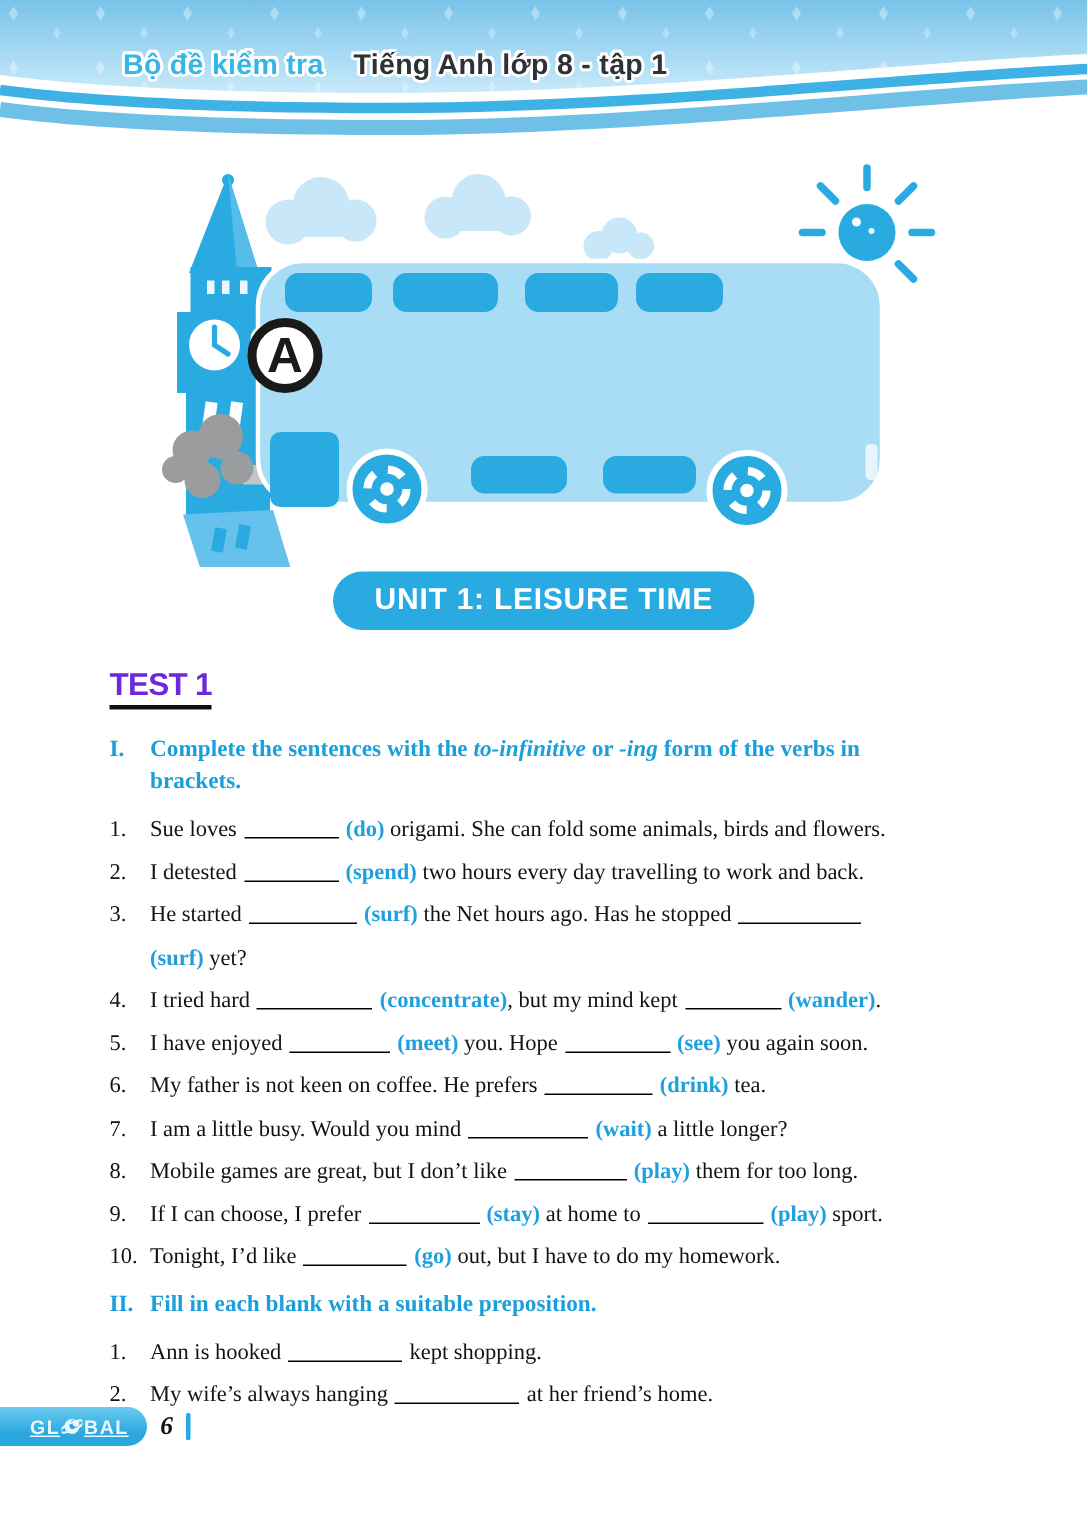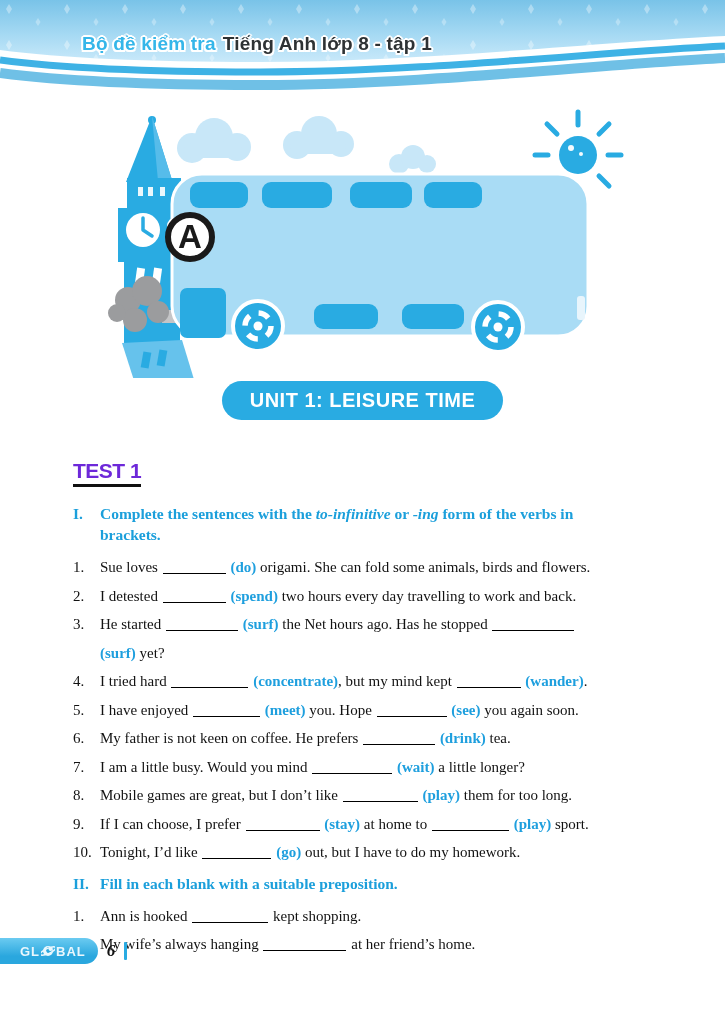--- a/index.html
+++ b/index.html
@@ -8,34 +8,34 @@
   body { width:725px; height:1017px; background:#fdfdfc; font-family:"Liberation Serif", serif; }
   .page { position:relative; width:725px; height:1017px; background:#ffffff; overflow:hidden; }
 
   
   .topbar { position:relative; height:100px; }
   .topbar svg { position:absolute; left:0; top:0; display:block; }
   .book-title { position:absolute; left:82px; top:33px; white-space:nowrap;
     font-family:"Liberation Sans", sans-serif; font-weight:bold; font-size:19px; letter-spacing:0.2px;
     text-shadow:-2px 0 0 #fff,2px 0 0 #fff,0 -2px 0 #fff,0 2px 0 #fff,
       -1.5px -1.5px 0 #fff,1.5px -1.5px 0 #fff,-1.5px 1.5px 0 #fff,1.5px 1.5px 0 #fff; }
-  .t-cyan { color:#35B6E9; margin-right:7px; }
+  .t-cyan { color:#35B6E9; margin-right:20px; }
   .t-dark { color:#2E3234; }
 
   
   .hero { position:relative; height:278px; }
   .hero svg { position:absolute; left:0; top:0; display:block; }
   .badge { position:absolute; left:165px; top:112px; width:50px; height:50px; background:#fff;
     border:6px solid #1a1a1a; border-radius:50%; display:flex; align-items:center; justify-content:center;
     font-family:"Liberation Sans", sans-serif; font-weight:bold; font-size:33px; color:#1a1a1a; }
   .hero-title { position:absolute; left:240px; top:125px; font-family:"Liberation Sans", sans-serif;
     font-weight:bold; font-size:30px; letter-spacing:-1.5px; color:#1b1b1b; white-space:nowrap; }
 
   
-  .unit-pill { margin:3px auto 14px; width:fit-content; background:var(--accent); color:#fff;
+  .unit-pill { margin:3px auto 0; width:fit-content; background:var(--accent); color:#fff;
     font-family:"Liberation Sans", sans-serif; font-weight:bold; font-size:20px; letter-spacing:0.5px;
     padding:8px 28px; border-radius:24px; }
 
   
   main { padding:0 70px 0 73px; }
   .test-heading { display:inline-block; margin:25px 0 0 0; font-family:"Liberation Sans", sans-serif;
     font-weight:bold; font-size:21px; letter-spacing:-0.5px; color:#6d28d9;
     border-bottom:3px solid #101010; padding-bottom:1px; }
   .instruction { display:flex; margin-top:16px; color:var(--inst-blue); font-weight:bold;
     font-size:15.5px; line-height:21px; }
@@ -49,21 +49,21 @@
     position:relative; top:2px; margin:0 1px; }
   .verb { color:var(--verb-blue); font-weight:bold; }
   .ital { font-style:italic; }
   .sec2 { margin-top:6px; }
 
   
   .footer { position:absolute; left:0; top:938px; display:flex; align-items:center; gap:9px; }
   .global-pill { height:26px; padding:0 12px 0 20px; display:flex; align-items:center; gap:1px;
     background:linear-gradient(180deg,#6BCBF1 0%,#2AA7DE 70%); border-radius:0 13px 13px 0;
     color:#EAF7FD; font-family:"Liberation Sans", sans-serif; font-weight:bold; font-size:13px;
-    letter-spacing:1px; }
+    letter-spacing:1px;text-decoration:underline; }
   .page-num { font-family:"Liberation Serif", serif; font-weight:bold; font-style:italic;
     font-size:17px; color:#111; }
   .sep { width:3px; height:18px; background:var(--accent); border-radius:1px; }
   .tagline { color:var(--accent); font-family:"Liberation Sans", sans-serif; font-weight:bold;
     font-size:15px; letter-spacing:0.2px; }
 </style>
 </head>
 <body>
 
 <div class="page">

